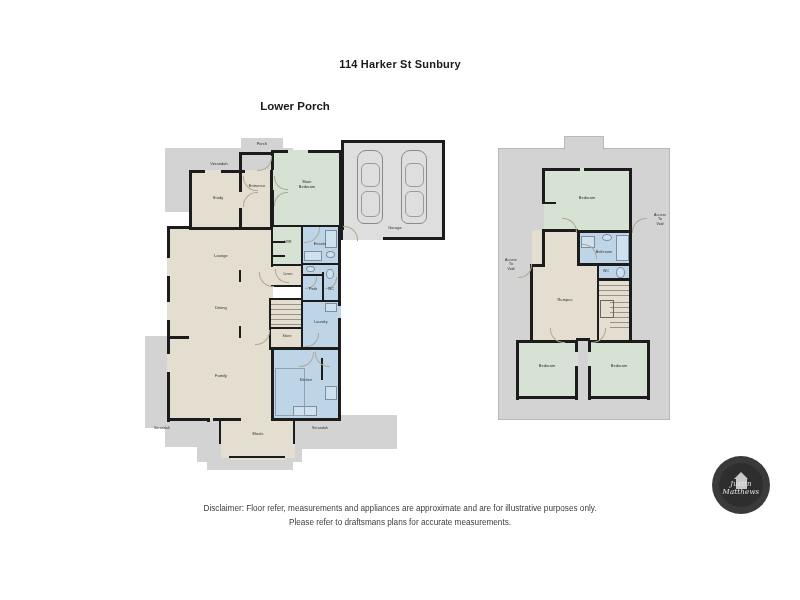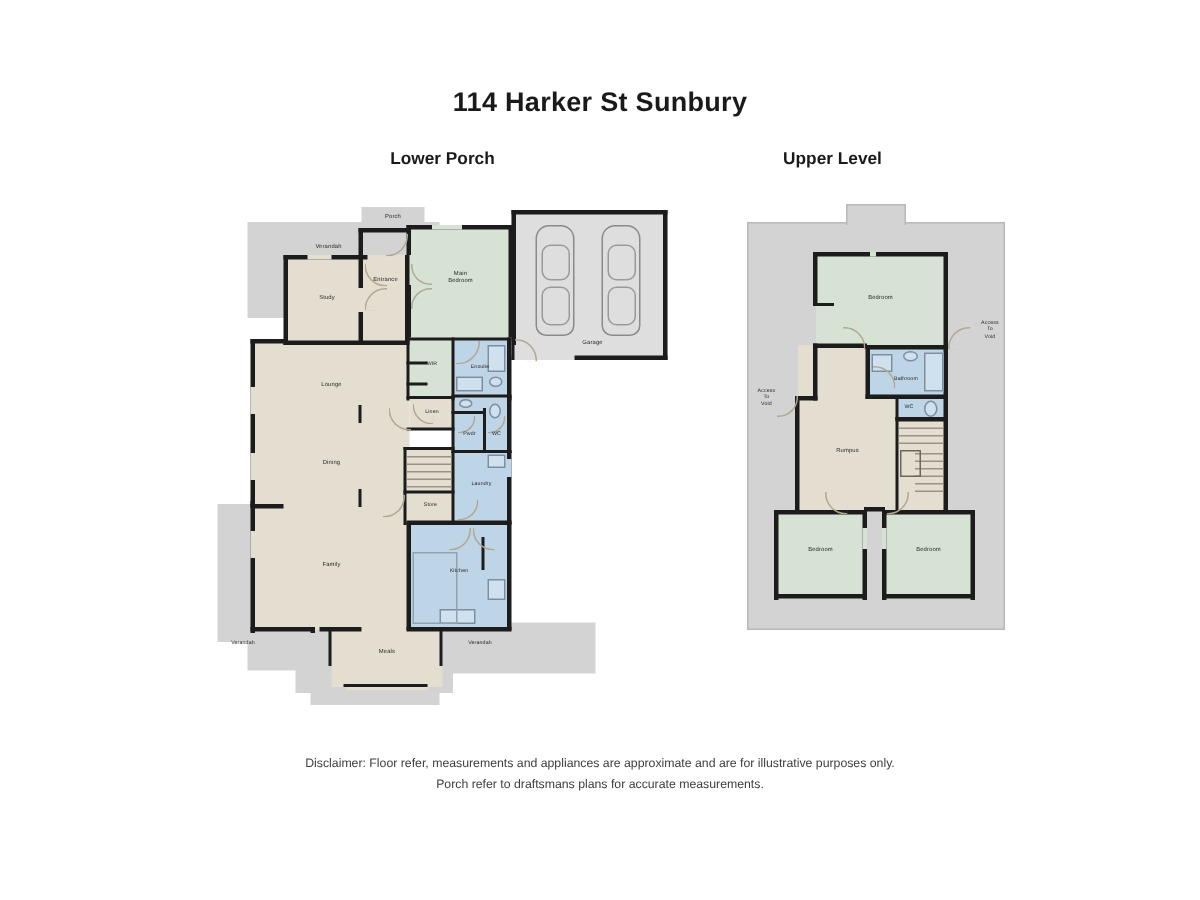--- a/index.html
+++ b/index.html
@@ -14,21 +14,21 @@
   }
   #page {
     position: absolute; left: 0; top: 0;
     width: 800px; height: 600px;
     background: #ffffff;
   }
   #plan-title {
     position: absolute;
     left: 0; top: 58px; width: 800px;
     text-align: center;
-    font-size: 18px;
+    font-size: 11px;
     font-weight: bold;
     color: #1a1a1a;
     letter-spacing: 0.2px;
   }
   .level-label {
     position: absolute;
     font-size: 11.5px;
     font-weight: bold;
     color: #1a1a1a;
     text-align: center;
@@ -146,21 +146,20 @@
   }
 </style>
 </head>
 <body>
 
 <div id="page">
 
   <div id="plan-title">114 Harker St Sunbury</div>
 
   <div class="level-label" id="lower-level-label">Lower Porch</div>
-  <div class="level-label" id="upper-level-label">Upper Level</div>
 
   <div class="plan" id="lower-plan">
 
     <div class="shape f-outer" style="left:20px; top:18px; width:128px; height:64px;"></div>
     <div class="shape f-outer" style="left:96px; top:8px; width:42px; height:16px;"></div>
     <div class="shape f-outer" style="left:0px; top:206px; width:32px; height:92px;"></div>
     <div class="shape f-outer" style="left:20px; top:285px; width:172px; height:32px;"></div>
     <div class="shape f-outer" style="left:142px; top:285px; width:110px; height:34px;"></div>
 
     <div class="shape f-outer" style="left:52px; top:290px; width:105px; height:42px;"></div>
@@ -417,16 +416,22 @@
     <div class="rlabel" style="left:104px; top:234px; width:50px;">Bedroom</div>
     <div class="rlabel rlabel-sm" style="left:155px; top:83px; width:30px;">Access
 To
 Void</div>
     <div class="rlabel rlabel-sm" style="left:6px; top:128px; width:30px;">Access
 To
 Void</div>
   </div>
 
   <div id="disclaimer-1">Disclaimer: Floor refer, measurements and appliances are approximate and are for illustrative purposes only.</div>
-  <div id="disclaimer-2">Porch refer to draftsmans plans for accurate measurements.</div>
-
+  <div id="disclaimer-2">Please refer to draftsmans plans for accurate measurements.</div>
+
+  <div id="logo">
+    <div id="logo-inner"></div>
+    <div id="logo-roof"></div>
+    <div id="logo-house"></div>
+    <div id="logo-text">Justin Matthews</div>
+  </div>
 
 </div>
 
 </body></html>

